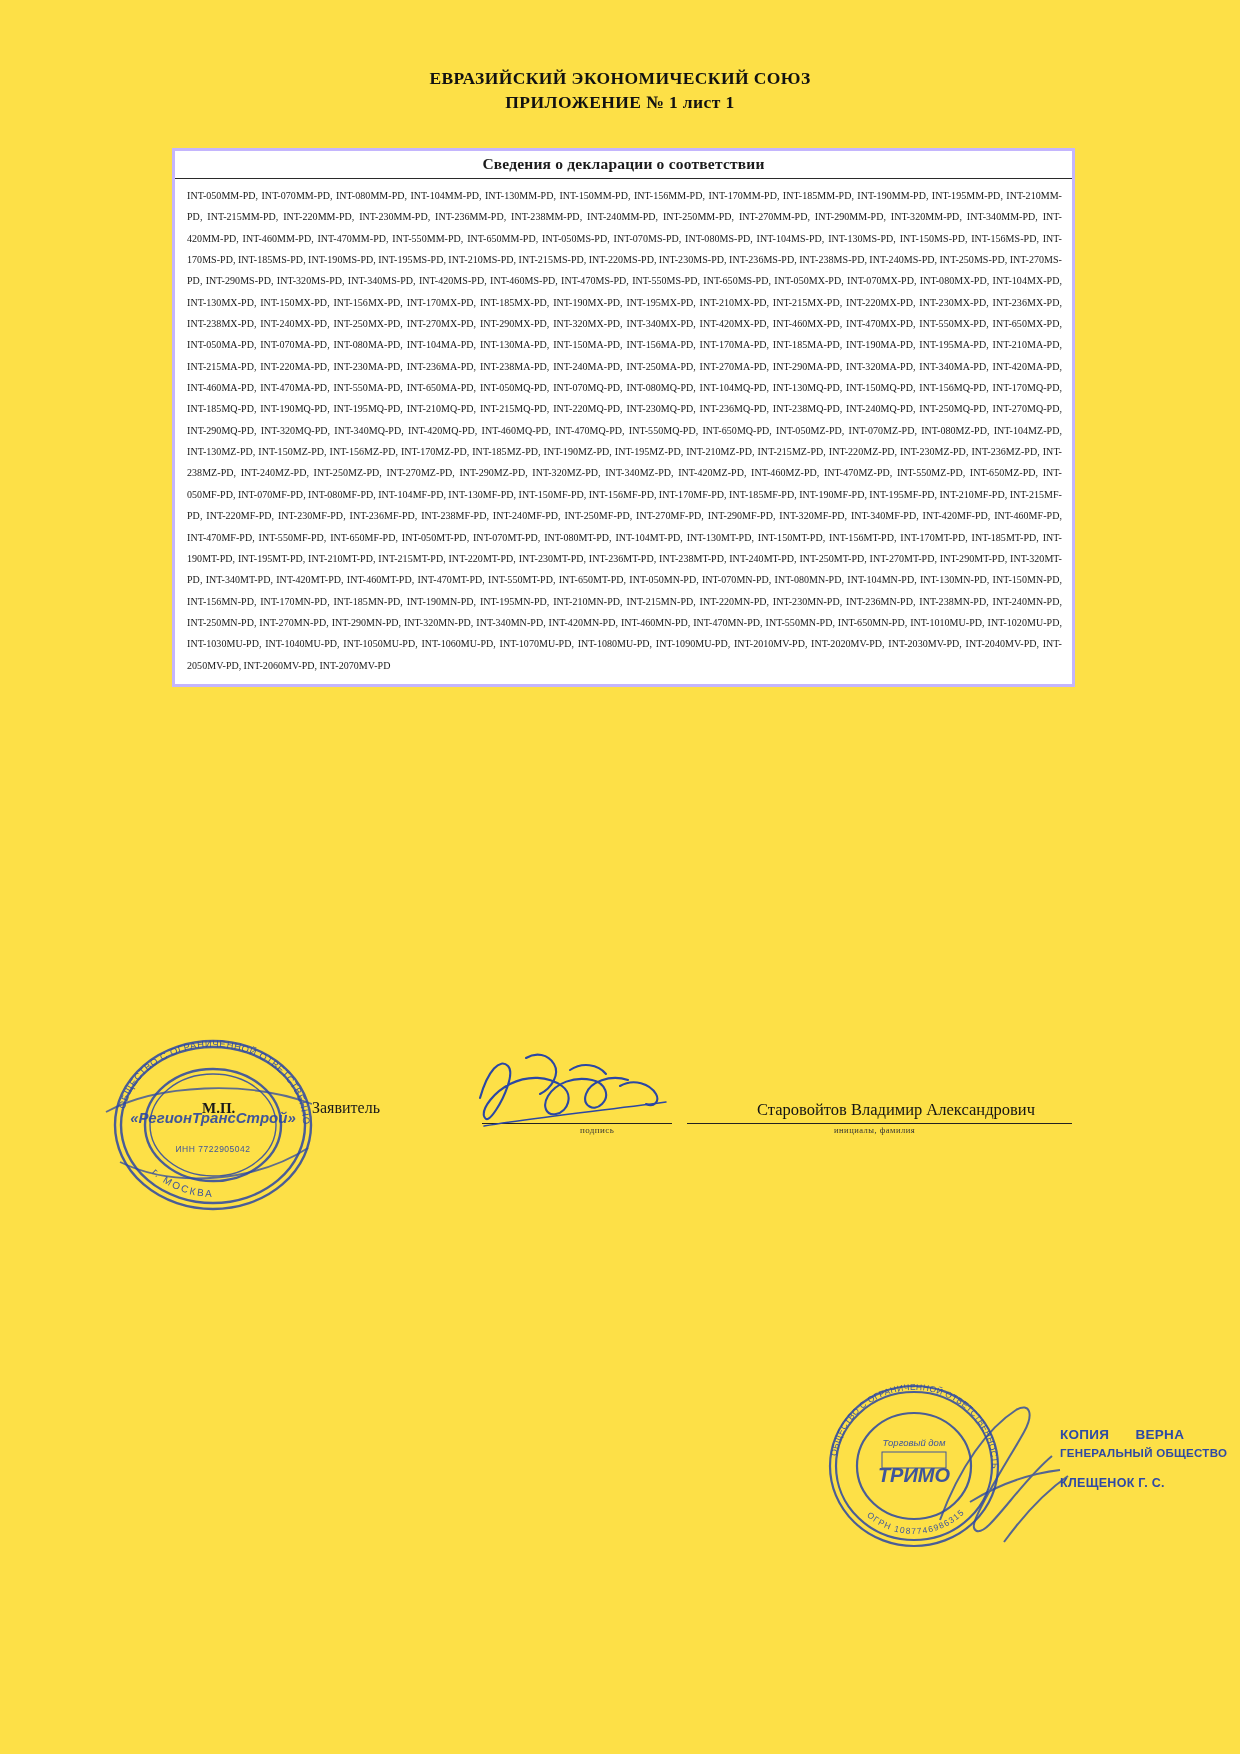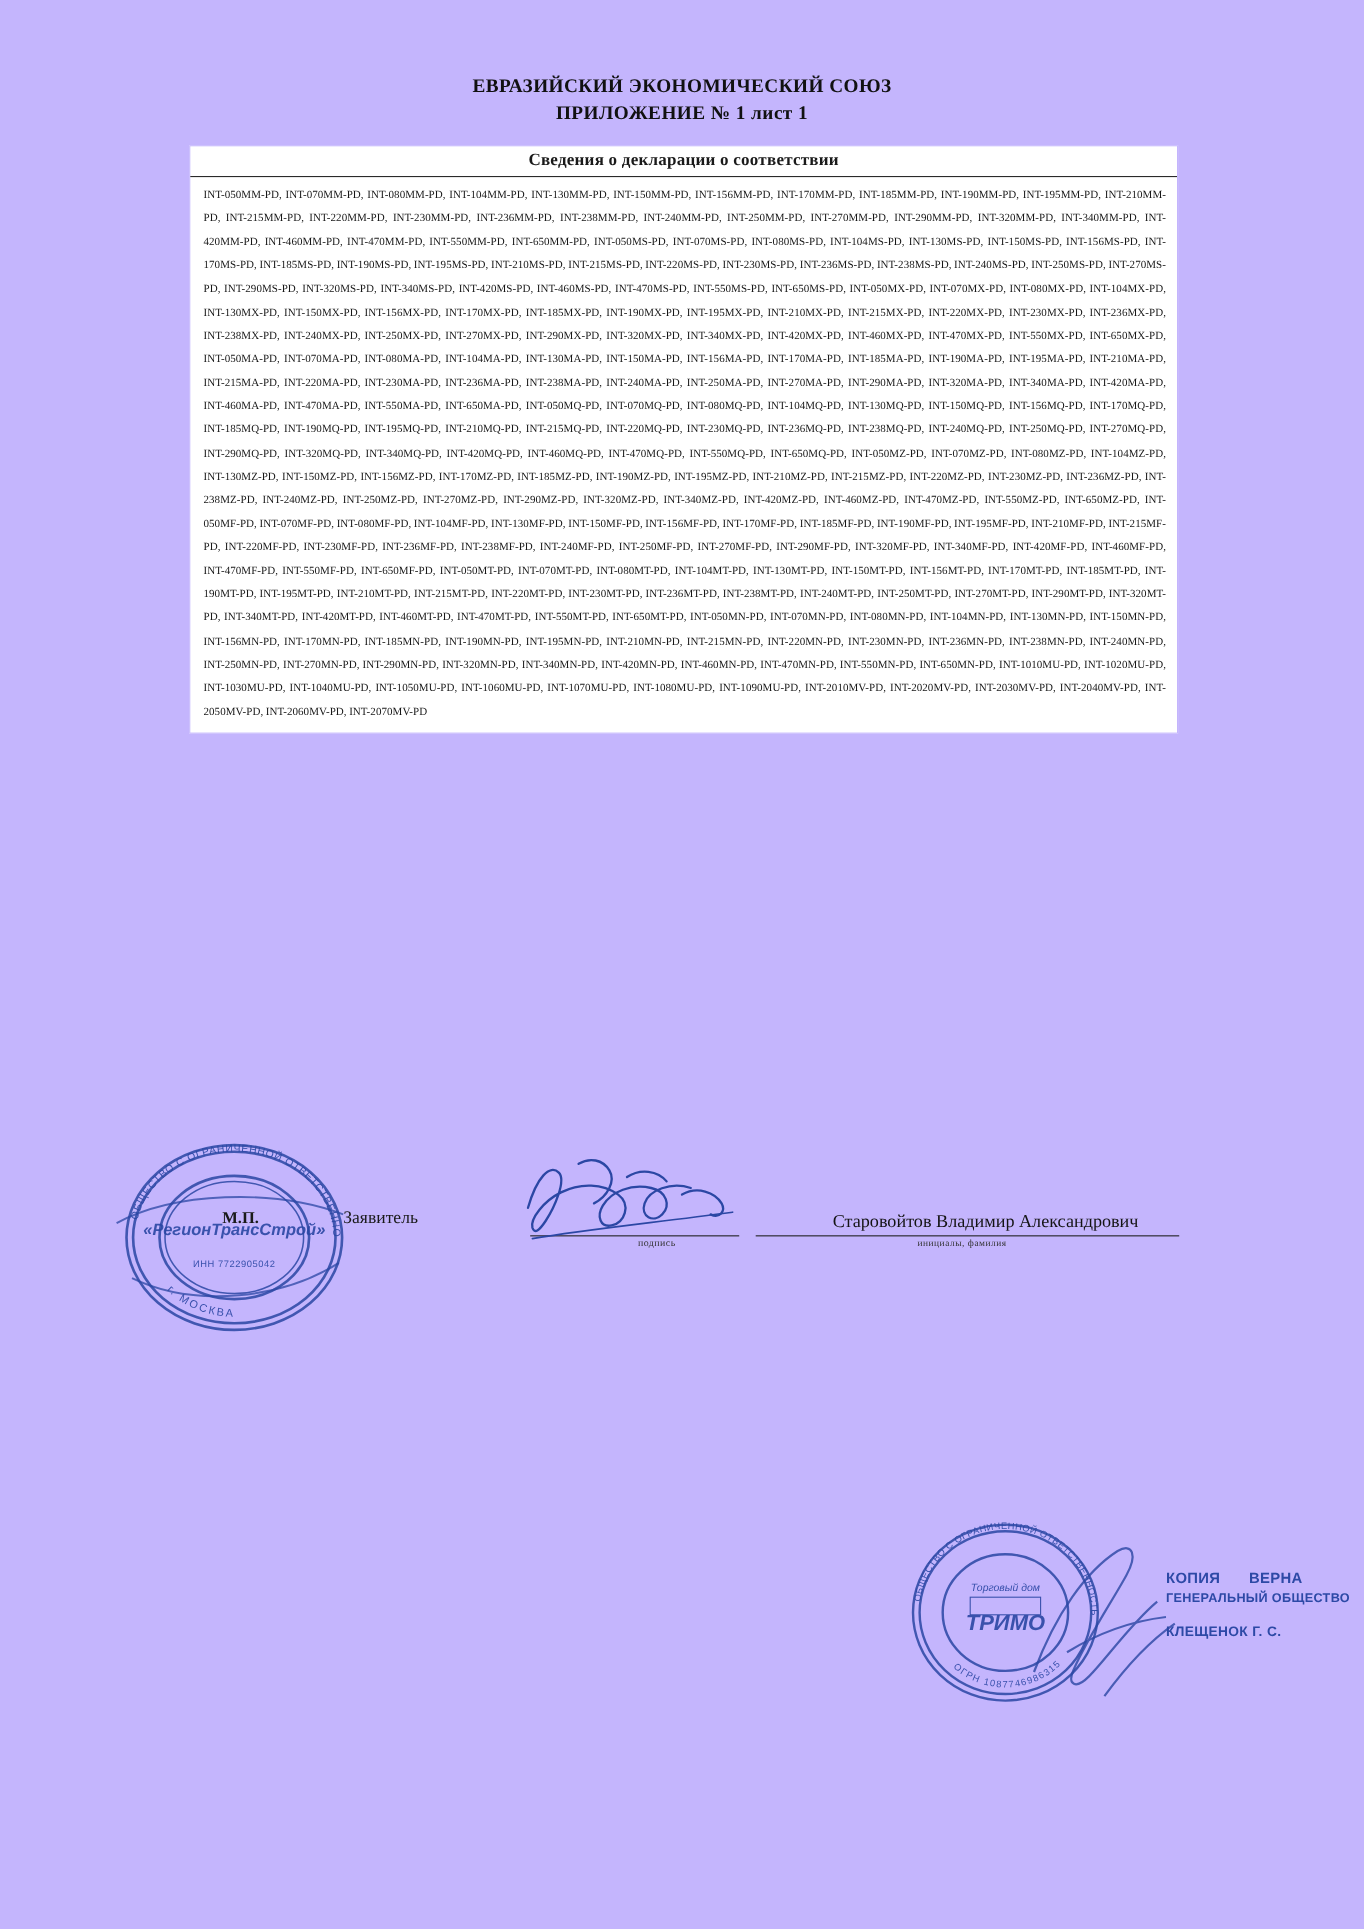--- a/index.html
+++ b/index.html
@@ -12,21 +12,21 @@
     height: 1754px;
     position: relative;
     font-family: "Liberation Serif", serif;
     color: #1a1a1a;
     overflow: hidden;
   }
 
   .page {
     position: absolute;
     inset: 0;
-    background: #c4b5fd;
+    background: #fde047;
     padding-left: 32px;
   }
 
   
   .header {
     position: absolute;
     top: 66px;
     left: 0;
     width: 100%;
     text-align: center;
@@ -34,24 +34,24 @@
     font-size: 17.5px;
     letter-spacing: 0.4px;
     line-height: 24px;
     color: #111;
   }
   .header div { white-space: nowrap; }
 
   
   .table-wrap {
     position: absolute;
-    top: 132px;
+    top: 148px;
     left: 172px;
     width: 897px;
-    border: 1px solid #c4b5fd;
+    border: 3px solid #c4b5fd;
     background: #fff;
   }
   .table-head {
     text-align: center;
     font-weight: bold;
     font-size: 15.5px;
     padding: 4px 0 5px 0;
     border-bottom: 1px solid #2a2a2a;
     letter-spacing: 0.2px;
   }

